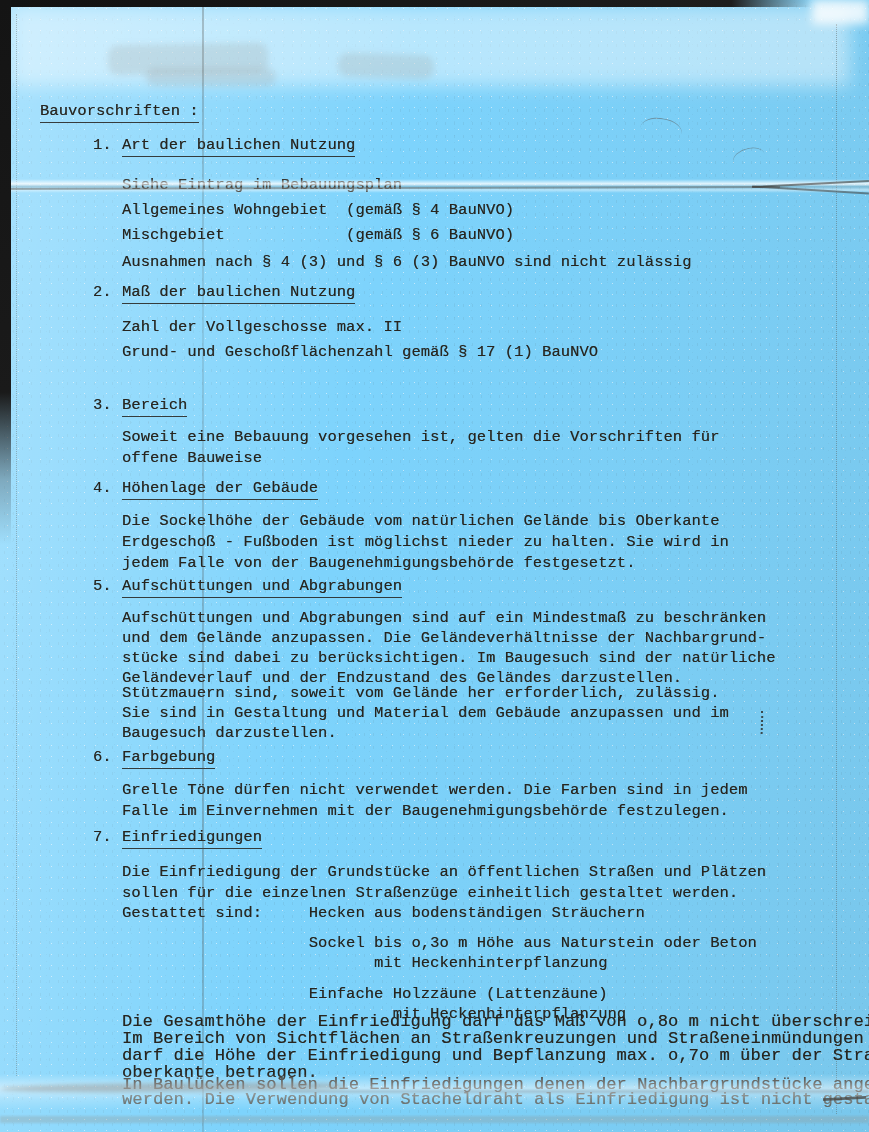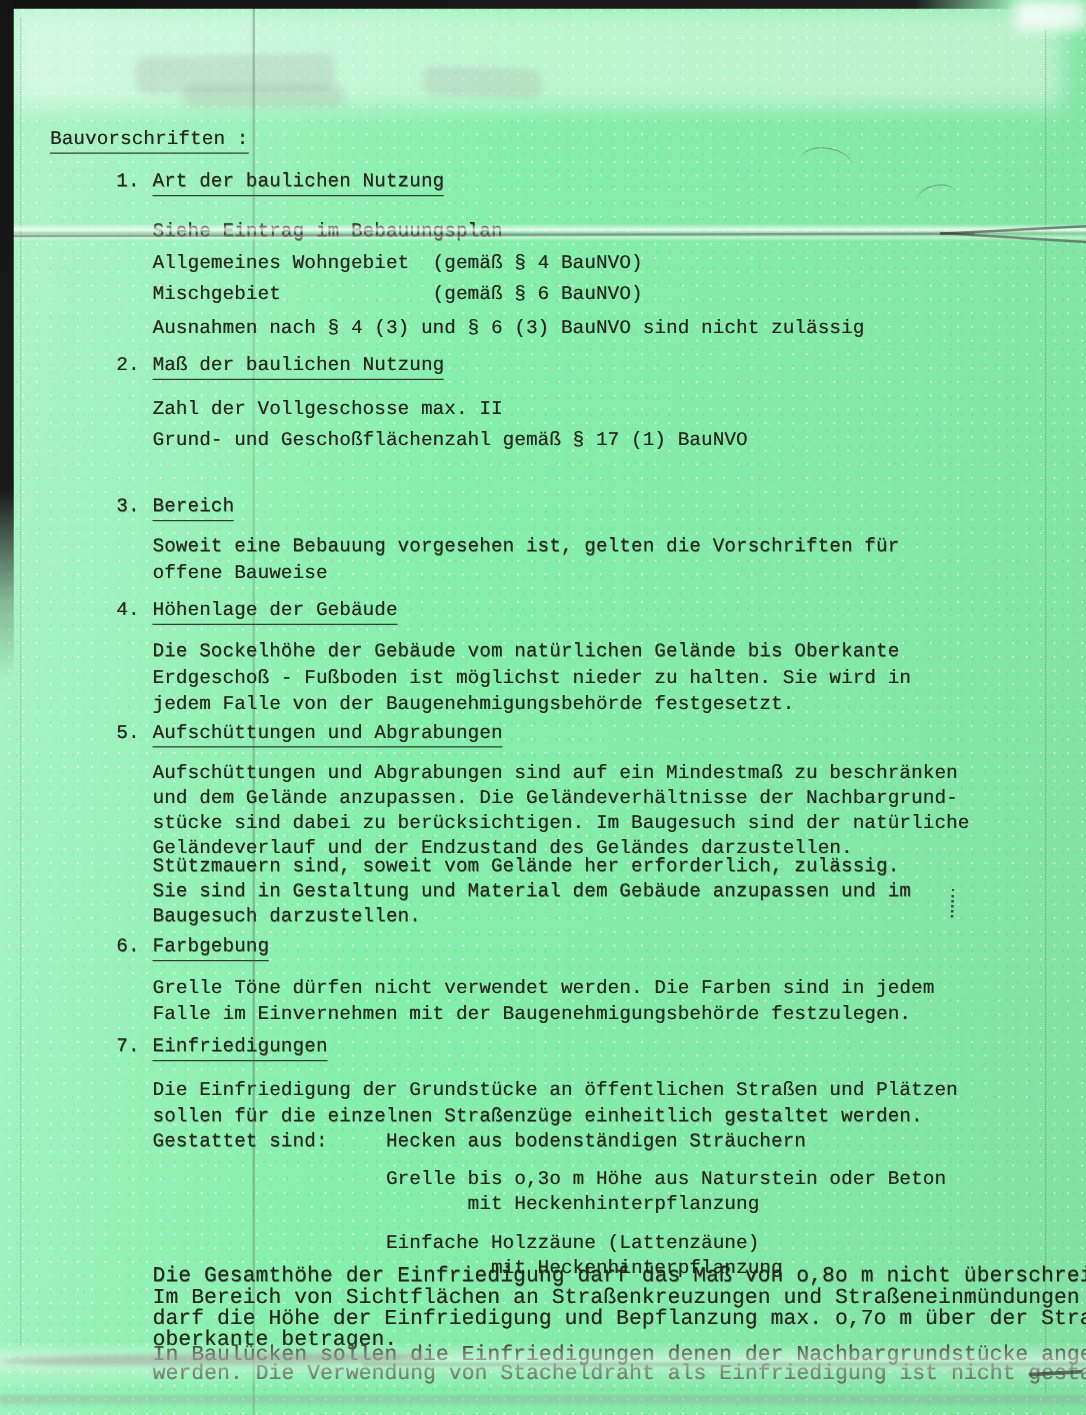--- a/index.html
+++ b/index.html
@@ -1,20 +1,20 @@
 <!DOCTYPE html>
 <html><head>
 <meta charset="utf-8">
 <style>
   html,body{margin:0;padding:0;background:#777;}
   .page{
     position:relative;
     width:869px;height:1132px;
     margin:0 auto;
-    background-color:#86efac;
+    background-color:#7dd3fc;
     overflow:hidden;
     font-family:"Liberation Mono","DejaVu Sans Mono",monospace;
     color:#27251f;
   }
   
   .noise{
     position:absolute;inset:0;z-index:1;pointer-events:none;
     background-image:
       radial-gradient(rgba(58,56,50,0.07) 0.8px, transparent 0.9px),
       radial-gradient(rgba(58,56,50,0.05) 0.8px, transparent 0.9px),
@@ -178,21 +178,21 @@
 Baugesuch darzustellen.</div>
 
   <div class="block heading" style="top:747px"><span class="num">6.</span><span class="uline">Farbgebung</span></div>
   <div class="block lh21" style="top:780px">Grelle Töne dürfen nicht verwendet werden. Die Farben sind in jedem
 Falle im Einvernehmen mit der Baugenehmigungsbehörde festzulegen.</div>
 
   <div class="block heading" style="top:827px"><span class="num">7.</span><span class="uline">Einfriedigungen</span></div>
   <div class="block lh21" style="top:862px">Die Einfriedigung der Grundstücke an öffentlichen Straßen und Plätzen
 sollen für die einzelnen Straßenzüge einheitlich gestaltet werden.</div>
   <div class="block" style="top:903px">Gestattet sind:     Hecken aus bodenständigen Sträuchern</div>
-  <div class="block" style="top:933px">                    Grelle bis o,3o m Höhe aus Naturstein oder Beton
+  <div class="block" style="top:933px">                    Sockel bis o,3o m Höhe aus Naturstein oder Beton
                            mit Heckenhinterpflanzung</div>
   <div class="block" style="top:984px">                    Einfache Holzzäune (Lattenzäune)
                              mit Heckenhinterpflanzung</div>
   <div class="block small lh17" style="top:1013px">Die Gesamthöhe der Einfriedigung darf das Maß von o,8o m nicht überschreiten.
 Im Bereich von Sichtflächen an Straßenkreuzungen und Straßeneinmündungen
 darf die Höhe der Einfriedigung und Bepflanzung max. o,7o m über der Straßen-
 oberkante betragen.</div>
   <div class="block small lh17 dim" style="top:1076px">In Baulücken sollen die Einfriedigungen denen der Nachbargrundstücke angepaßt</div>
   <div class="block small lh17 faded" style="top:1091px">werden. Die Verwendung von Stacheldraht als Einfriedigung ist nicht gestattet.</div>
 

